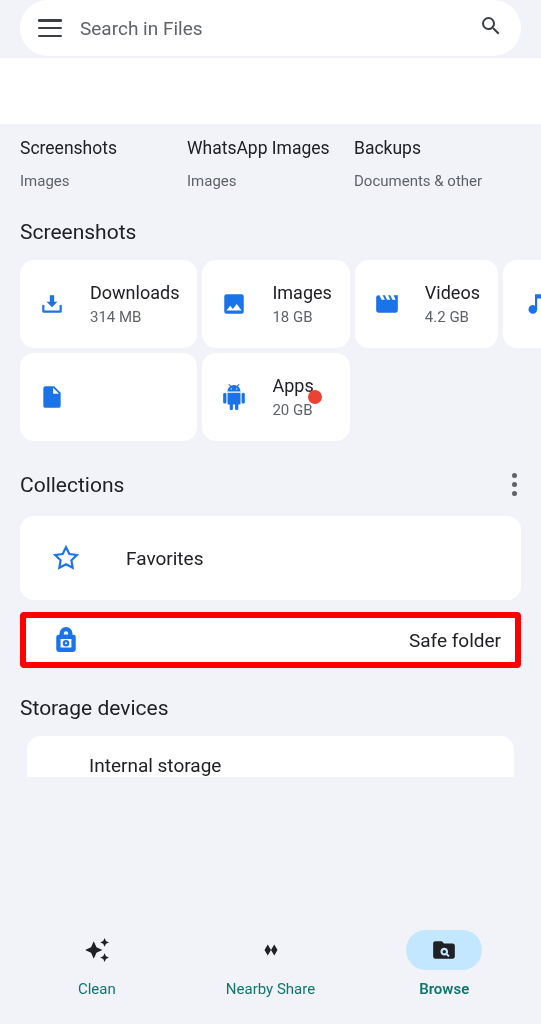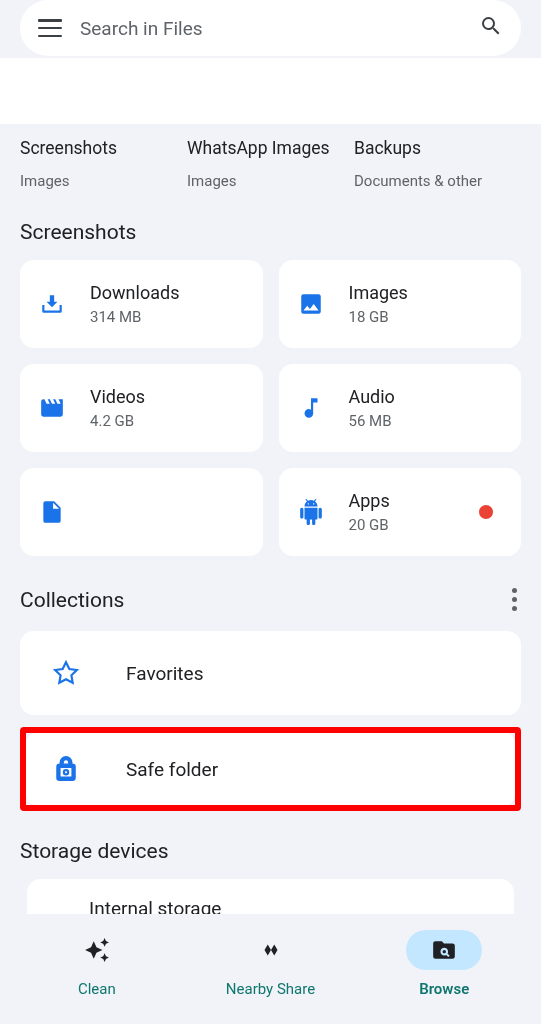--- a/index.html
+++ b/index.html
@@ -72,22 +72,22 @@
     .section-header {
       font-size: 21px;
       color: #202124;
       padding: 12px 20px 16px;
       display: flex;
       justify-content: space-between;
       align-items: center;
     }
     .category-grid {
       display: grid;
-      grid-template-columns: 1fr 1fr;
-      gap: 16px;
+      grid-template-columns: 1fr 1fr 1fr 1fr;
+      gap: 5px;
       padding: 0 20px;
     }
     .category-card {
       background: #fff;
       border-radius: 14px;
       padding: 22px 18px;
       display: flex;
       align-items: center;
       gap: 24px;
       position: relative;
@@ -159,21 +159,22 @@
     }
     .coll-title {
       font-size: 19px;
       color: #202124;
     }
     .highlight-box {
       border: 6px solid #ff0000;
       border-radius: 4px;
     }
     .highlight-box .collection-card {
-      padding: 22px 14px;
+      padding: 8px 14px;
+      justify-content: space-between;
     }
     .more-icon {
       display: flex;
       flex-direction: column;
       gap: 4px;
       padding: 4px;
     }
     .more-icon span {
       width: 5px;
       height: 5px;

